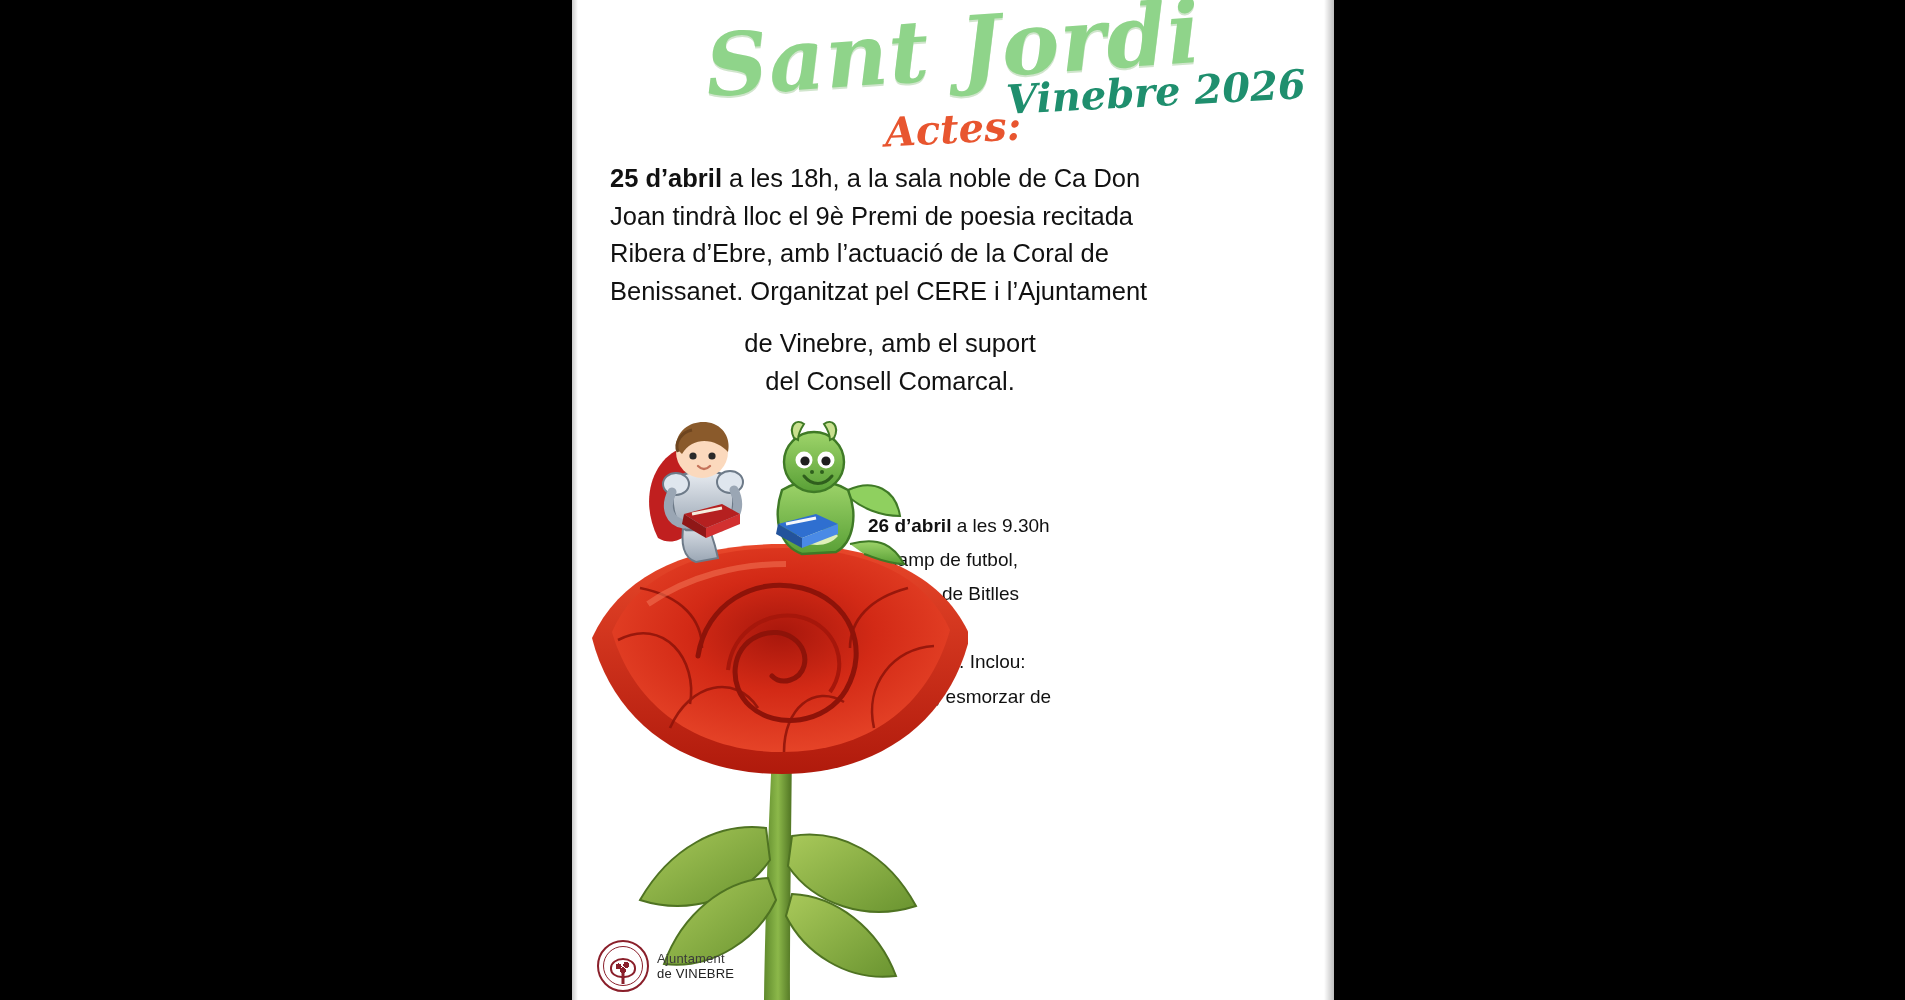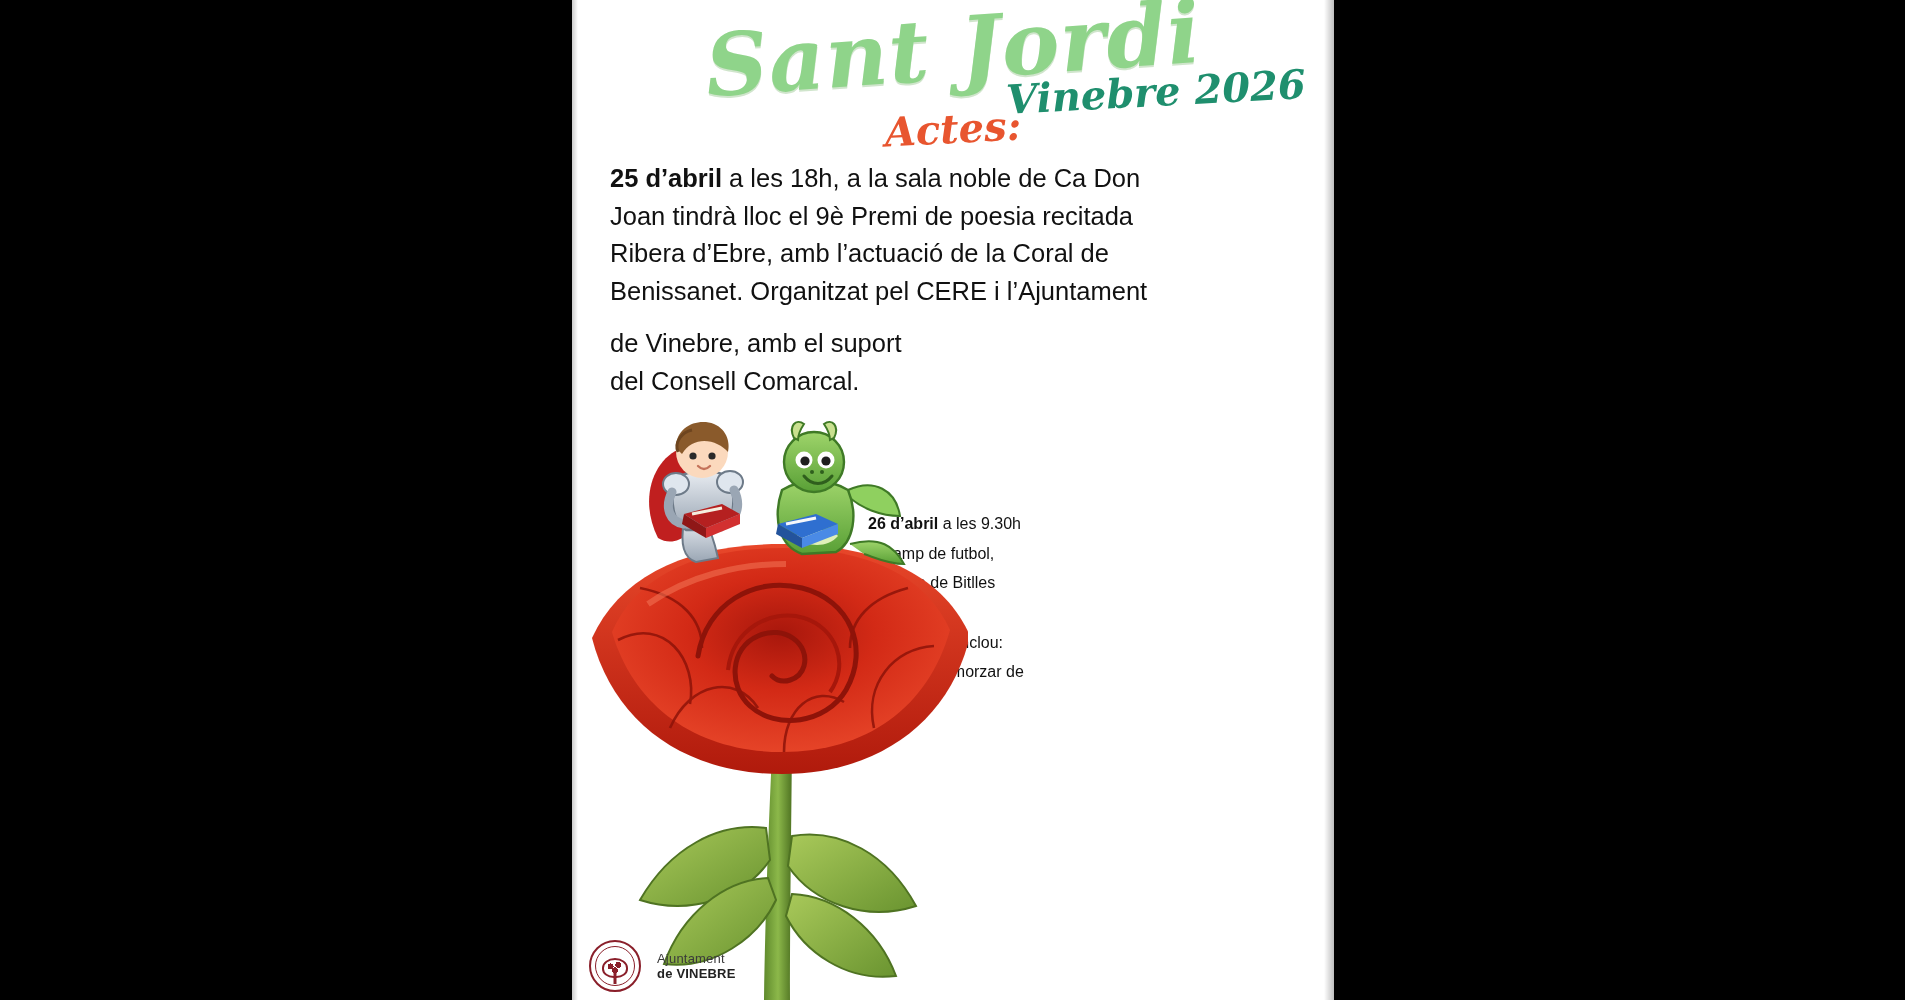--- a/index.html
+++ b/index.html
@@ -87,53 +87,53 @@
     font-size: 25.5px;
     line-height: 1.48;
     color: #111111;
   }
   .para { margin: 0 0 18px 0; }
   .para b { font-weight: 700; }
 
   
   .para.p2 { margin-bottom: 14px; }
   .p2-tail {
-    text-align: left;
+    text-align: center;
     margin: 0;
   }
 
   
   .right-col {
     position: absolute;
     left: 296px; top: 512px;
     width: 300px;
     font-family: "Liberation Sans", sans-serif;
-    font-size: 16px;
+    font-size: 19px;
     line-height: 1.48;
     color: #111111;
   }
   .right-col p { margin: 0 0 6px 0; }
   .right-col .ind1 { text-indent: 14px; }
   .right-col .ind2 { text-indent: 10px; }
 
   
   #art {
     position: absolute;
     left: 6px; top: 408px;
     width: 390px; height: 592px;
   }
   #art svg { display: block; width: 100%; height: 100%; }
 
   
   .logo {
     position: absolute;
-    left: 17px; bottom: 8px;
+    left: 25px; bottom: 8px;
     display: flex;
     align-items: center;
-    gap: 16px;
+    gap: 8px;
   }
   .logo .seal {
     width: 52px; height: 52px;
     border: 2px solid #8a1f2a;
     border-radius: 50%;
     position: relative;
     background: #fff;
     overflow: hidden;
   }
   .logo .seal::before {
@@ -160,21 +160,21 @@
     position: absolute; left: 4px; top: 4px; right: 4px; bottom: 4px;
     border: 1px solid #8a1f2a; border-radius: 50%;
   }
   .logo .ltext {
     font-family: "Liberation Sans", sans-serif;
     font-size: 13px;
     line-height: 1.18;
     color: #3a3a3a;
     letter-spacing: .2px;
   }
-  .logo .ltext .l2 { font-weight: 700; color: #222; text-align: center; }
+  .logo .ltext .l2 { font-weight: 400; color: #222; text-align: center; }
 </style>
 </head>
 <body>
 
 <div id="stage">
 
   <div id="poster">
     <div class="edge-left"></div>
     <div class="edge-right"></div>
 

